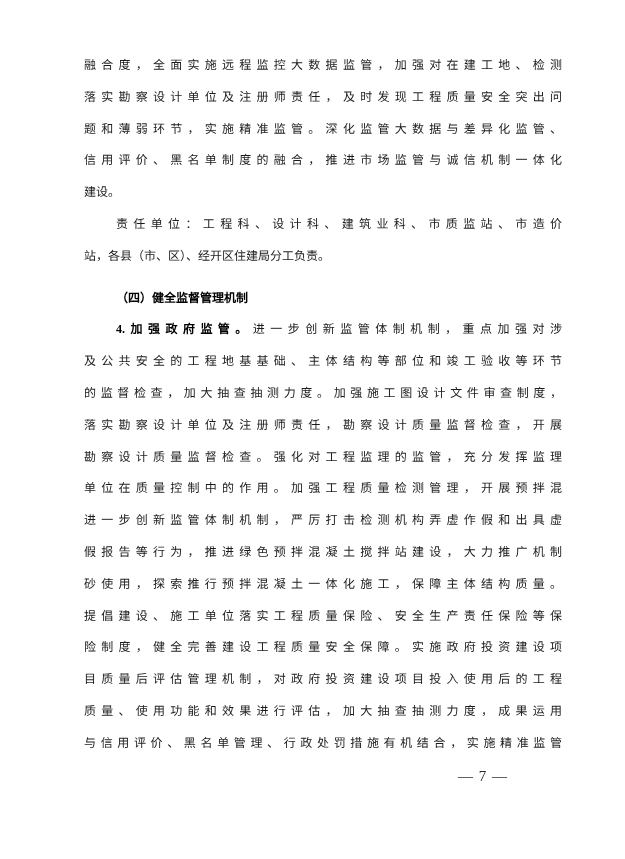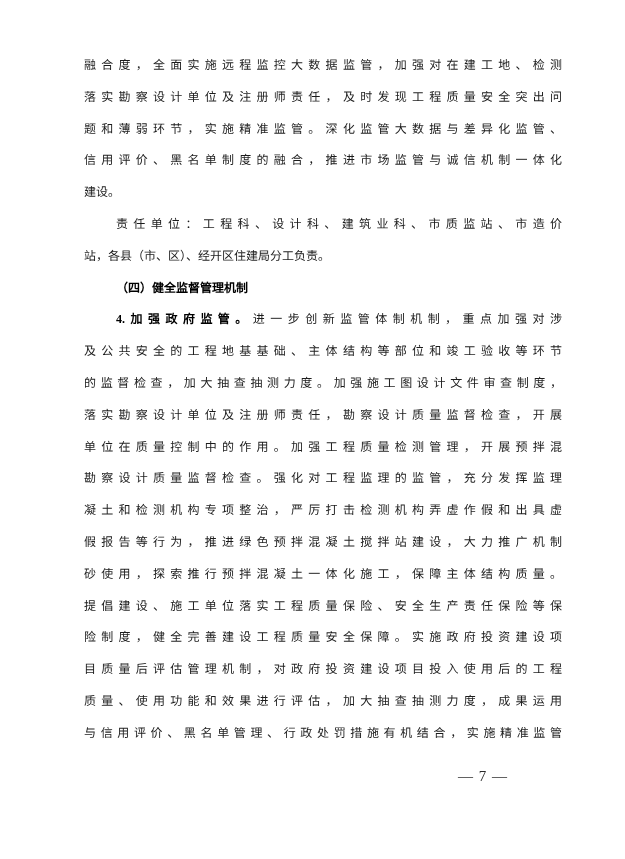--- a/index.html
+++ b/index.html
@@ -35,20 +35,21 @@
   .line.just {
     text-align-last: justify;
   }
   .line.indent {
     text-indent: 32px;
   }
   .line.bold,
   .line .bold {
     font-weight: bold;
     color: #000000;
+    margin-top: 10px;
   }
   .footer {
     position: absolute;
     left: 458px;
     top: 766px;
     width: 120px;
     font-size: 15px;
     line-height: 20px;
     color: #2a2a2a;
     letter-spacing: 1px;
@@ -65,23 +66,23 @@
       <div class="line just">题和薄弱环节，实施精准监管。深化监管大数据与差异化监管、</div>
       <div class="line just">信用评价、黑名单制度的融合，推进市场监管与诚信机制一体化</div>
       <div class="line">建设。</div>
       <div class="line just indent">责任单位：工程科、设计科、建筑业科、市质监站、市造价</div>
       <div class="line">站，各县（市、区）、经开区住建局分工负责。</div>
       <div class="line indent bold">（四）健全监督管理机制</div>
       <div class="line just indent"><span class="bold">4.加强政府监管。</span><span>进一步创新监管体制机制，重点加强对涉</span></div>
       <div class="line just">及公共安全的工程地基基础、主体结构等部位和竣工验收等环节</div>
       <div class="line just">的监督检查，加大抽查抽测力度。加强施工图设计文件审查制度，</div>
       <div class="line just">落实勘察设计单位及注册师责任，勘察设计质量监督检查，开展</div>
+      <div class="line just">勘察设计质量监督检查。强化对工程监理的监管，充分发挥监理</div>
       <div class="line just">单位在质量控制中的作用。加强工程质量检测管理，开展预拌混</div>
-      <div class="line just">勘察设计质量监督检查。强化对工程监理的监管，充分发挥监理</div>
-      <div class="line just">凝土和检测机构专项整治，严厉打击检测机构弄虚作假和出具虚</div>
+      <div class="line just">进一步创新监管体制机制，严厉打击检测机构弄虚作假和出具虚</div>
       <div class="line just">假报告等行为，推进绿色预拌混凝土搅拌站建设，大力推广机制</div>
       <div class="line just">砂使用，探索推行预拌混凝土一体化施工，保障主体结构质量。</div>
       <div class="line just">提倡建设、施工单位落实工程质量保险、安全生产责任保险等保</div>
       <div class="line just">险制度，健全完善建设工程质量安全保障。实施政府投资建设项</div>
       <div class="line just">目质量后评估管理机制，对政府投资建设项目投入使用后的工程</div>
       <div class="line just">质量、使用功能和效果进行评估，加大抽查抽测力度，成果运用</div>
       <div class="line just">与信用评价、黑名单管理、行政处罚措施有机结合，实施精准监管</div>
     </div>
   <div class="footer">
     <span>— 7 —</span>

